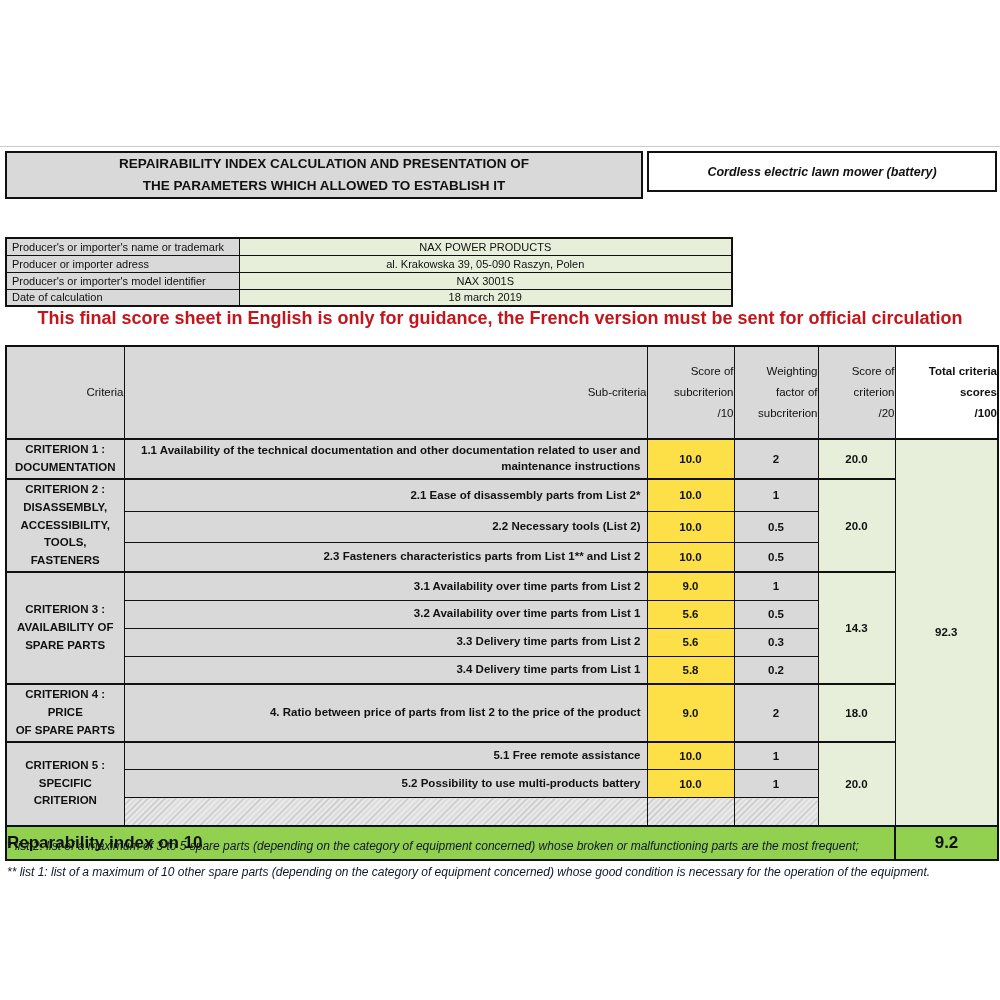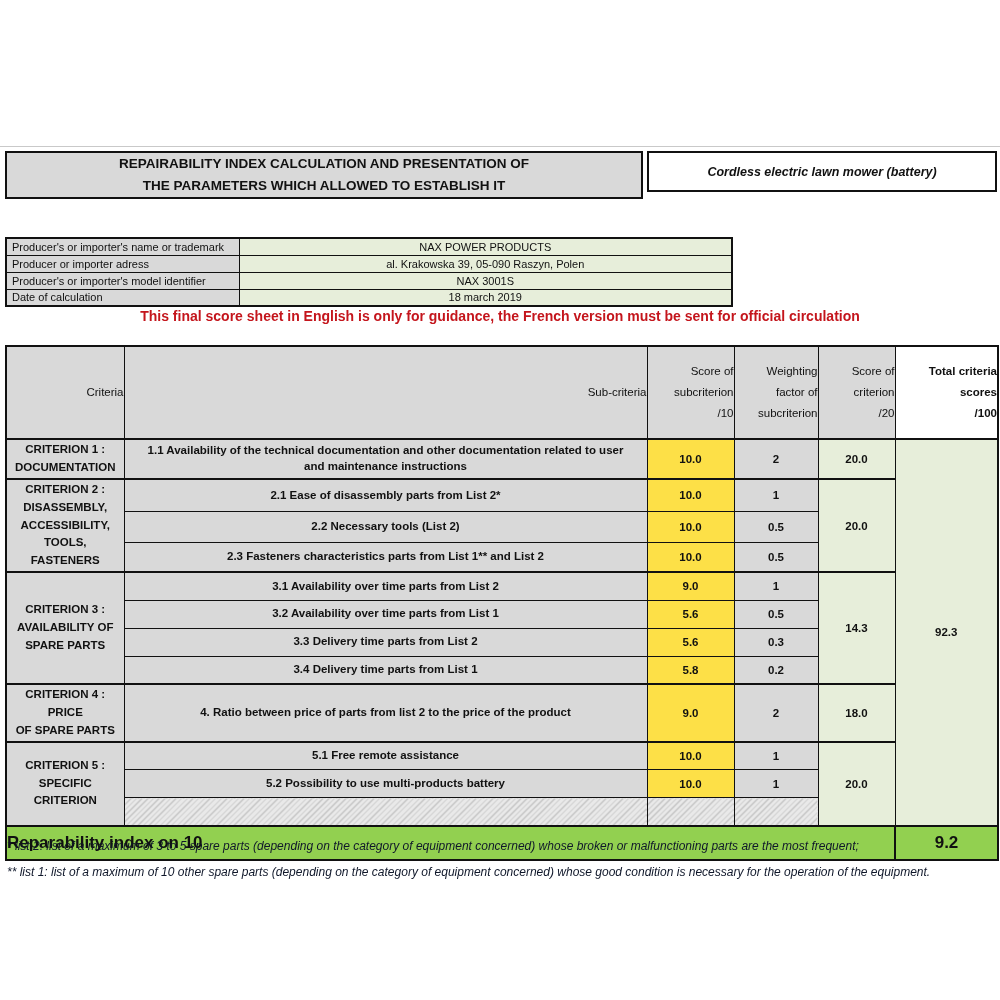--- a/index.html
+++ b/index.html
@@ -26,33 +26,33 @@
   
   table { border-collapse:collapse; }
   .producer { position:absolute; left:5px; top:237px; width:728px; border:2px solid #111; table-layout:fixed; }
   .producer td { border:1px solid #111; font-size:11px; height:17px; vertical-align:middle;margin-top:16px; }
   .producer td.plabel { width:233px; background:#d9d9d9; padding:1px 5px; text-align:left; }
   .producer td.pvalue { background:#e7eeda; text-align:center; }
 
   
   .notice {
     position:absolute; left:0; top:308px; width:1000px;
-    text-align:center; font-weight:bold; font-size:14px; color:#c4151c;
+    text-align:center; font-weight:bold; font-size:18px; color:#c4151c;
   }
 
   
   .score { position:absolute; left:5px; top:345px; width:992px; border:2px solid #111; table-layout:fixed; }
   .score td { border:1px solid #111; font-size:11.5px; font-weight:bold; vertical-align:middle; overflow:hidden; }
   .score tr.head td {
     font-weight:normal; background:#d9d9d9; text-align:right;
     white-space:pre-line; line-height:1.8; border-bottom:2px solid #111; font-size:11.5px;
   }
   .score tr.head td.h-total { font-weight:bold; background:#ffffff; }
   .score td.crit  { background:#d9d9d9; text-align:center; white-space:pre-line; line-height:1.55; padding:1px 2px; }
-  .score td.sub   { background:#d9d9d9; text-align:center; padding:1px 21px; line-height:1.35; }
+  .score td.sub   { background:#d9d9d9; text-align:right; padding:1px 6px; line-height:1.35; }
   .score td.scr   { background:#fde047; text-align:center; }
   .score td.wgt   { background:#d9d9d9; text-align:center; }
   .score td.cscr  { background:#e7eeda; text-align:center; }
   .score td.total { background:#e7eeda; text-align:center; }
   .score td.hatch {
     background:repeating-linear-gradient(135deg,#c4c4c4 0px,#c4c4c4 1px,#e9e9e9 1px,#e9e9e9 4px);
   }
   .score tr td.gtop { border-top:2px solid #111; }
   .score td.sumlabel {
     background:#92d050; text-align:left; font-size:17px; padding-right:14px;

